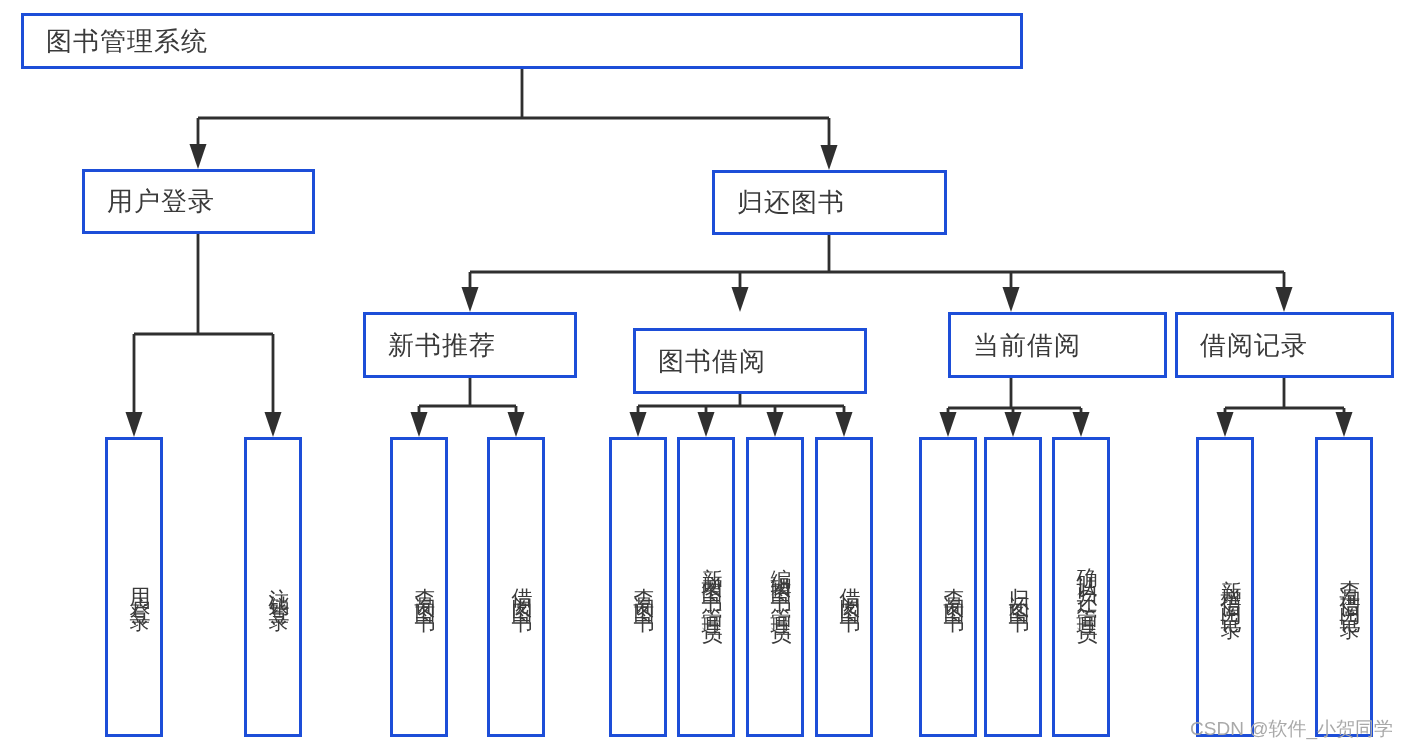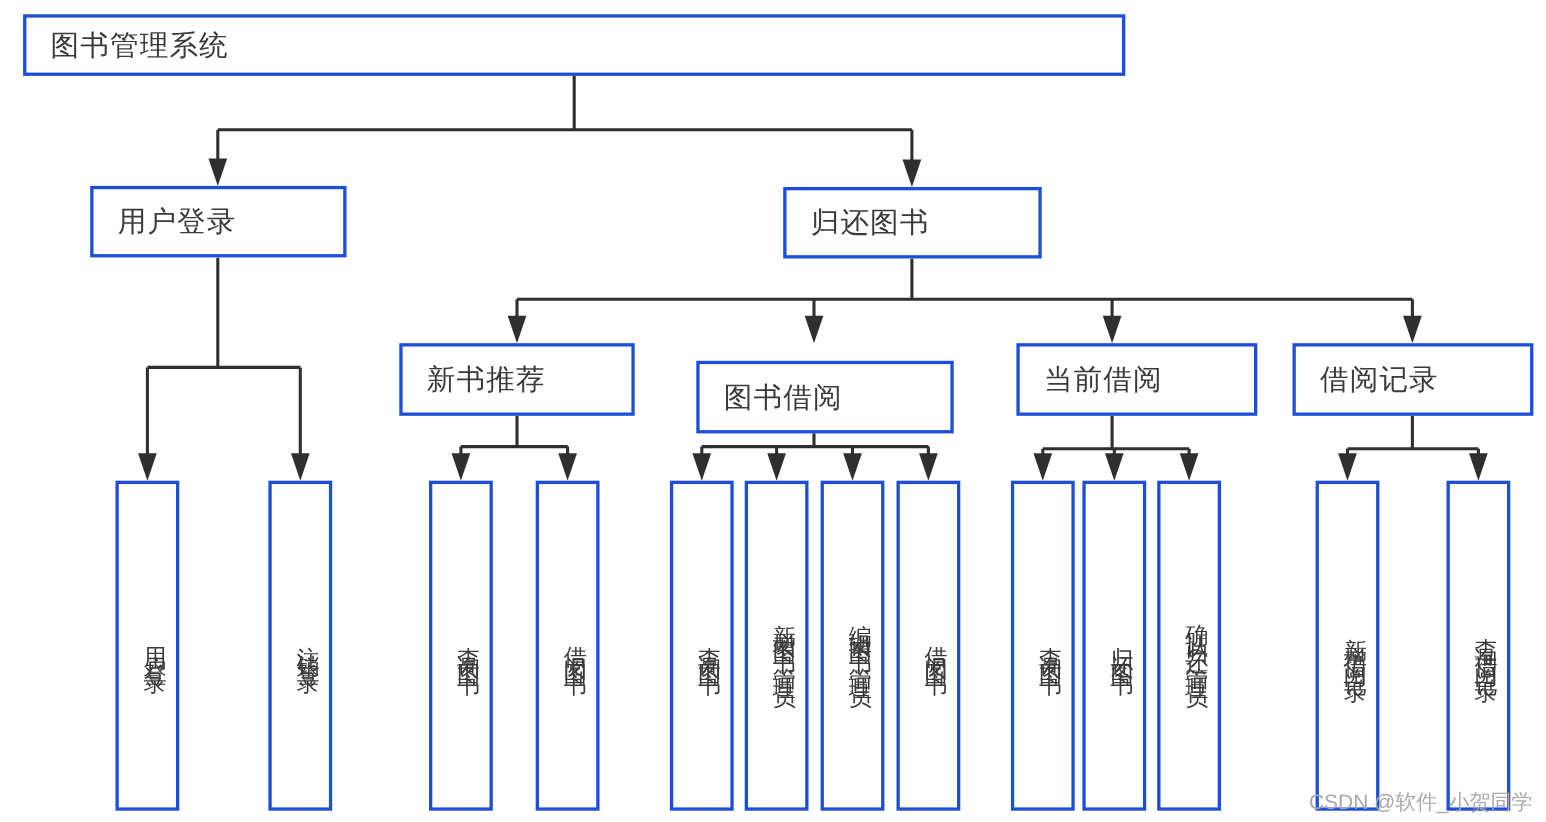--- a/index.html
+++ b/index.html
@@ -97,21 +97,21 @@
   <div class="node h-node" style="left:712px; top:170px; width:235px; height:65px;">
     <span>归还图书</span>
   </div>
 
   <div class="node h-node" style="left:363px; top:312px; width:214px; height:66px;">
     <span>新书推荐</span>
   </div>
   <div class="node h-node" style="left:633px; top:312px; width:234px; height:66px;margin-top:16px;">
     <span>图书借阅</span>
   </div>
-  <div class="node h-node" style="left:924px; top:312px; width:219px; height:66px;">
+  <div class="node h-node" style="left:948px; top:312px; width:219px; height:66px;">
     <span>当前借阅</span>
   </div>
   <div class="node h-node" style="left:1175px; top:312px; width:219px; height:66px;">
     <span>借阅记录</span>
   </div>
 
   <div class="node v-node" style="left:105px; top:437px; width:58px; height:300px;">
     <span class="vtext">用户登录</span>
   </div>
   <div class="node v-node" style="left:244px; top:437px; width:58px; height:300px;">

